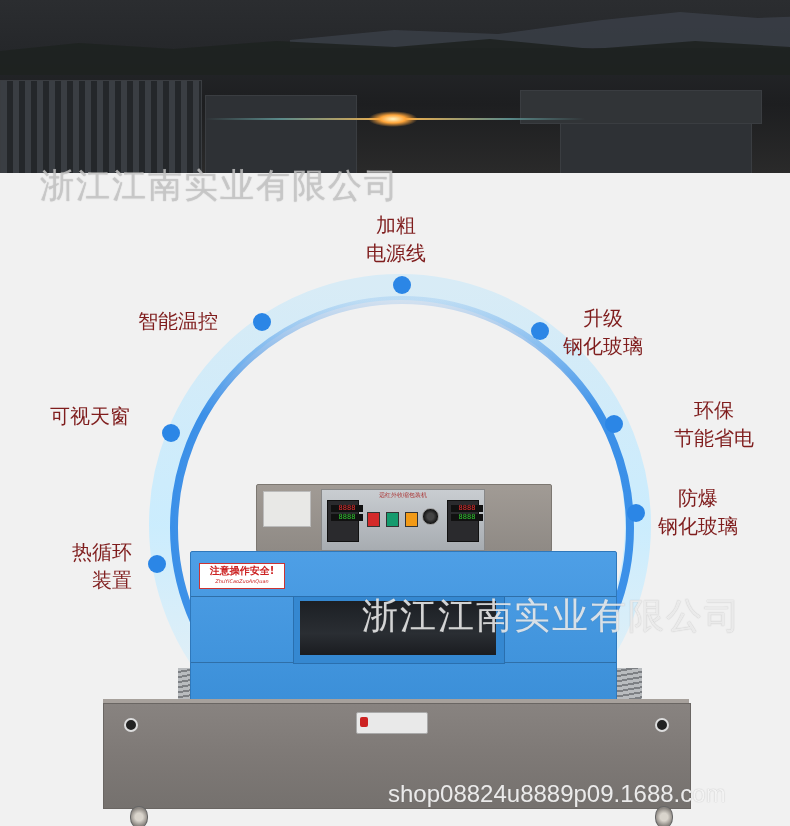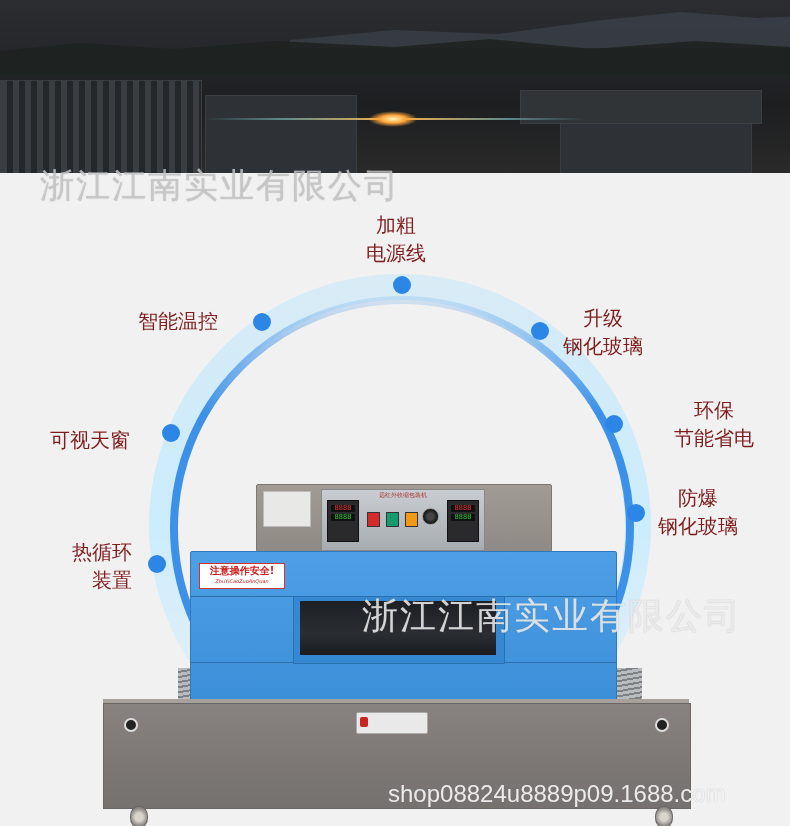--- a/index.html
+++ b/index.html
@@ -25,21 +25,21 @@
   .feature{position:absolute;color:#7f1d1d;font-size:20px;line-height:28px;white-space:nowrap;}
   .feature.right-align{text-align:right;}
   .feature.center-align{text-align:center;}
   .dot{position:absolute;width:18px;height:18px;border-radius:50%;background:#2b86e6;}
   
   .control-box{position:absolute;left:256px;top:484px;width:294px;height:66px;background:linear-gradient(180deg,#a19b95,#8f8a85);border:1px solid #7c7771;border-radius:2px;}
   .cb-label{position:absolute;left:6px;top:6px;width:46px;height:34px;background:#e8e8e6;border:1px solid #bbb;}
   .cb-panel{position:absolute;left:64px;top:4px;width:162px;height:60px;background:linear-gradient(180deg,#c9cdd1,#a7acb1);border:1px solid #888;}
   .cb-title{position:absolute;left:0;top:1px;width:100%;text-align:center;font-size:6px;color:#a33;}
   .meter{position:absolute;top:10px;width:30px;height:40px;background:#2a2a2d;border:1px solid #111;}
-  .meter .d1,.meter .d2{position:absolute;left:3px;width:24px;height:7px;background:#111;color:#e33;font-size:7px;line-height:7px;font-family:"DejaVu Sans Mono",monospace;text-align:center;}
+  .meter .d1,.meter .d2{position:absolute;left:3px;width:32px;height:7px;background:#111;color:#e33;font-size:7px;line-height:7px;font-family:"DejaVu Sans Mono",monospace;text-align:center;}
   .meter .d1{top:4px;} .meter .d2{top:13px;color:#3c3;}
   .btn-sq{position:absolute;top:22px;width:11px;height:13px;border:1px solid #333;}
   .knob{position:absolute;top:18px;width:15px;height:15px;border-radius:50%;background:radial-gradient(circle,#444 30%,#111 70%);border:1px solid #999;}
   .tunnel-top{position:absolute;left:190px;top:551px;width:425px;height:152px;background:linear-gradient(180deg,#4e9fe6,#3b8fd8);border:1px solid #2f78bb;border-radius:2px;}
   .tunnel-divider{position:absolute;left:0;width:100%;height:1px;background:#2f6fa8;}
   .warn-label{position:absolute;left:8px;top:11px;width:84px;height:24px;background:#fff;border:1px solid #cc3333;}
   .warn-label .cn{display:block;color:#c22;font-size:10px;line-height:13px;text-align:center;font-weight:bold;}
   .warn-label .py{display:block;color:#c22;font-size:5px;line-height:8px;text-align:center;font-style:italic;}
   .window-frame{position:absolute;left:102px;top:44px;width:210px;height:66px;background:#3588d1;border:1px solid #2a6fae;}
   .window-glass{position:absolute;left:6px;top:4px;width:196px;height:54px;background:linear-gradient(180deg,#1c1f24,#2a2e33 60%,#1a1c20);}
@@ -96,21 +96,21 @@
   <div>智能温控</div>
 </div>
 <div class="dot" style="left:253px;top:313px;"></div>
 
 <div class="feature center-align" style="left:563px;top:304px;">
   <div>升级</div>
   <div>钢化玻璃</div>
 </div>
 <div class="dot" style="left:531px;top:322px;"></div>
 
-<div class="feature" style="left:50px;top:426px;">
+<div class="feature" style="left:50px;top:402px;">
   <div>可视天窗</div>
 </div>
 <div class="dot" style="left:162px;top:424px;"></div>
 
 <div class="feature center-align" style="left:638px;top:396px;margin-left:36px;">
   <div>环保</div>
   <div>节能省电</div>
 </div>
 <div class="dot" style="left:605px;top:415px;"></div>
 

